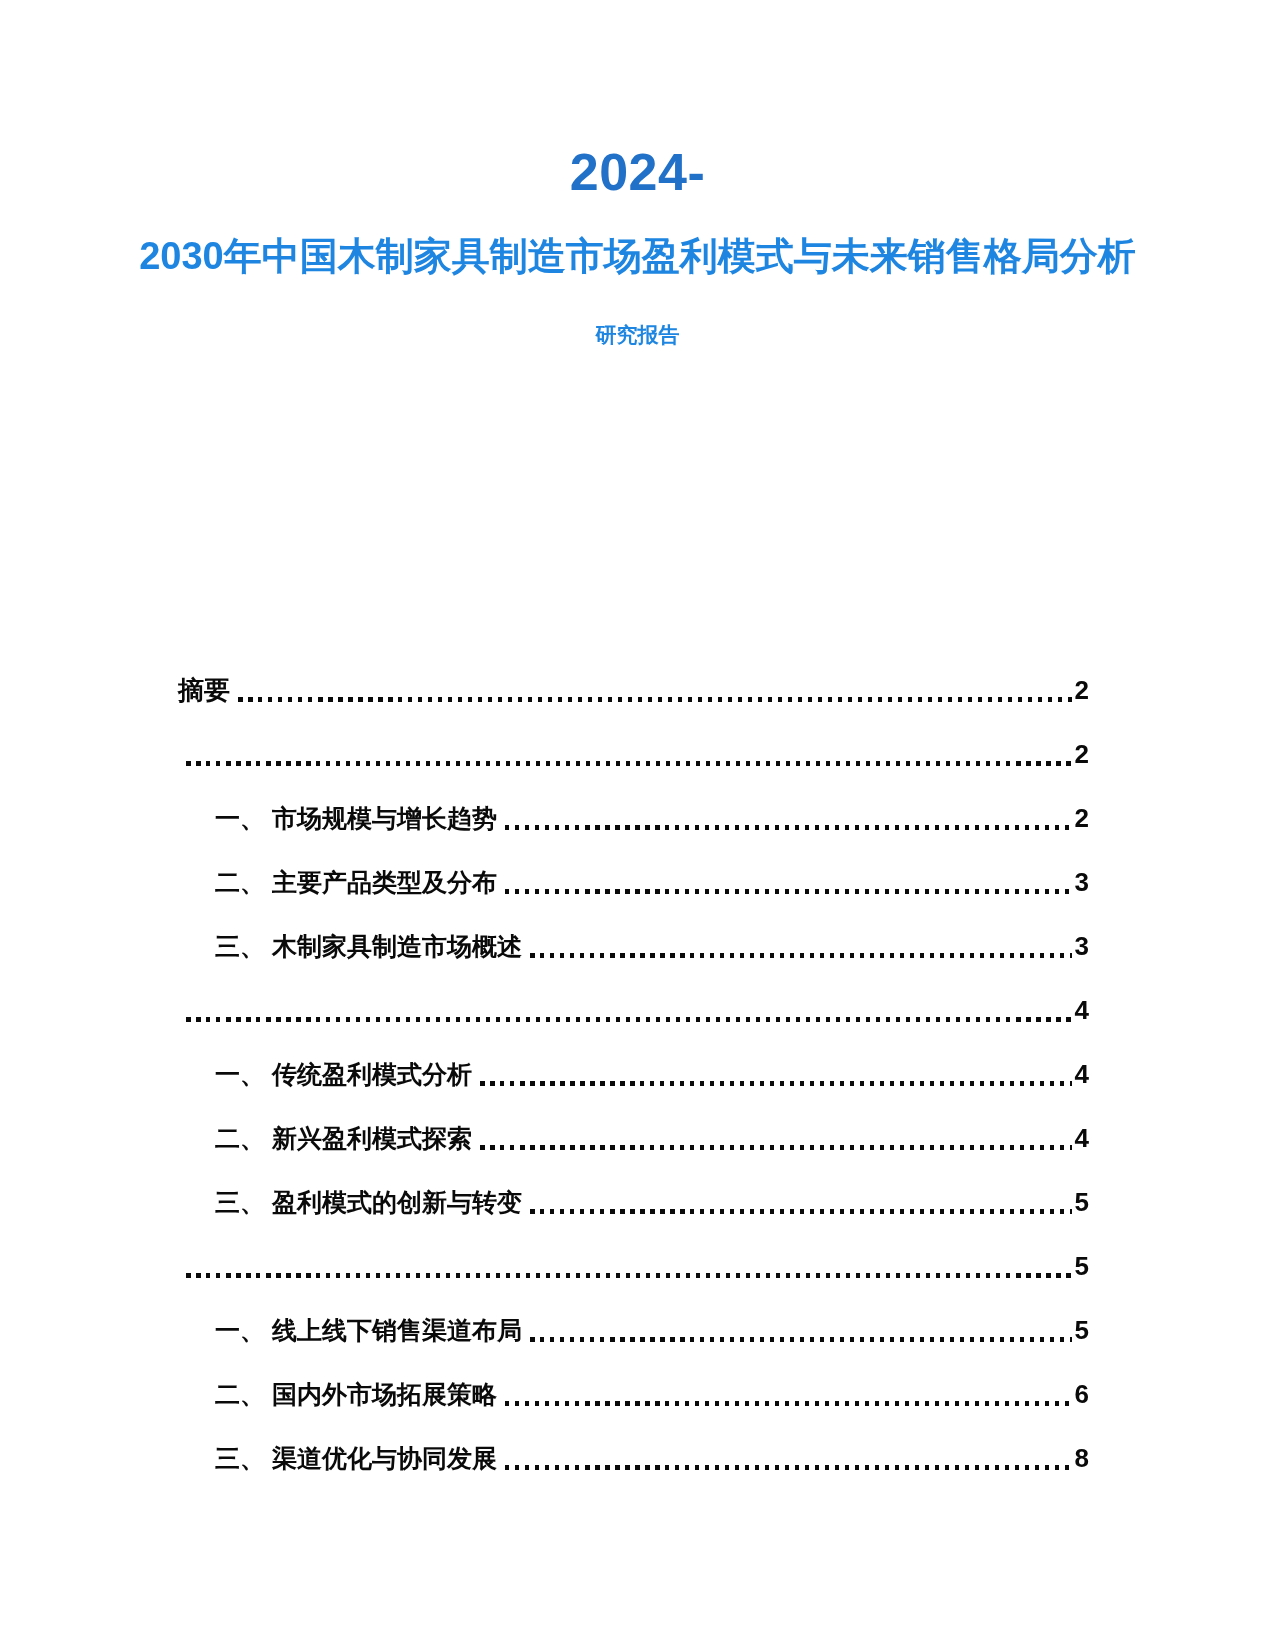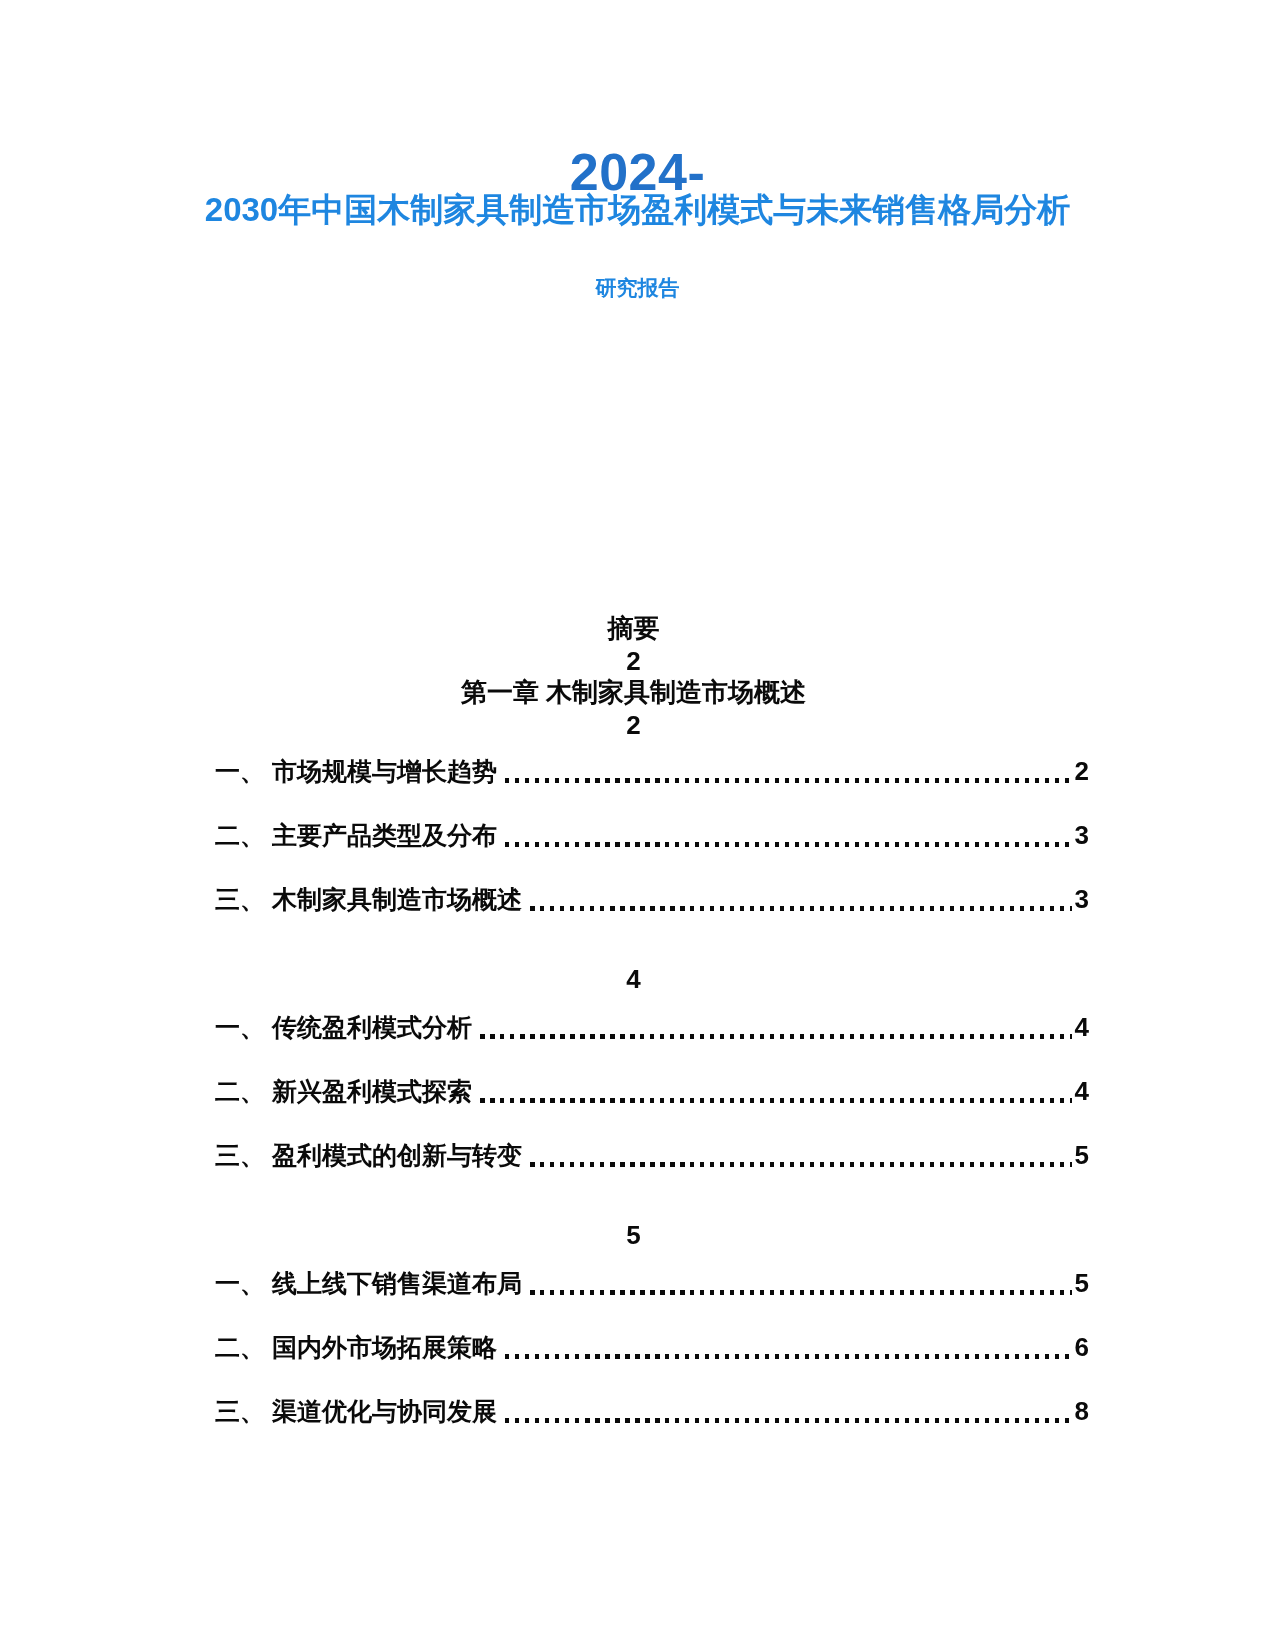--- a/index.html
+++ b/index.html
@@ -25,22 +25,23 @@
     padding-top:152px;
   }
   .title-line-1{
     font-size:52px;
     line-height:41px;
     font-weight:bold;
     color:var(--title-top);
     letter-spacing:0.5px;
   }
   .title-line-2{
-    font-size:33px;
+    font-size:38px;
     line-height:33px;
+    margin-top:47px;
     font-weight:bold;
     color:var(--title-main);
   }
   .title-line-3{
     font-size:21px;
     line-height:31px;
     margin-top:46px;
     font-weight:bold;
     color:var(--title-main);
   }
@@ -50,21 +51,21 @@
     padding-right:186px;
   }
   .toc-row{
     height:64px;
     display:flex;
     align-items:center;
     color:var(--ink);
     font-weight:bold;
     cursor:pointer;
   }
-  .toc-row.chapter{ font-size:26px;flex-direction:column; }
+  .toc-row.chapter{ font-size:26px; }
   .toc-row.sub{
     font-size:25px;
     padding-left:37px;
   }
   .toc-marker{
     display:inline-block;
     width:57px;
     flex:0 0 57px;
   }
   .toc-label{
@@ -95,21 +96,20 @@
 
   <div class="toc" id="toc">
       <div class="toc-row chapter">
 
       <span class="toc-label">摘要</span>
       <span class="toc-leader"></span>
       <span class="toc-page">2</span>
     </div>
       <div class="toc-row chapter">
 
-      <span class="toc-label">第一章 木制家具制造市场概述</span>
       <span class="toc-leader"></span>
       <span class="toc-page">2</span>
     </div>
       <div class="toc-row sub">
       <span class="toc-marker">一、</span>
       <span class="toc-label">市场规模与增长趋势</span>
       <span class="toc-leader"></span>
       <span class="toc-page">2</span>
     </div>
       <div class="toc-row sub">

